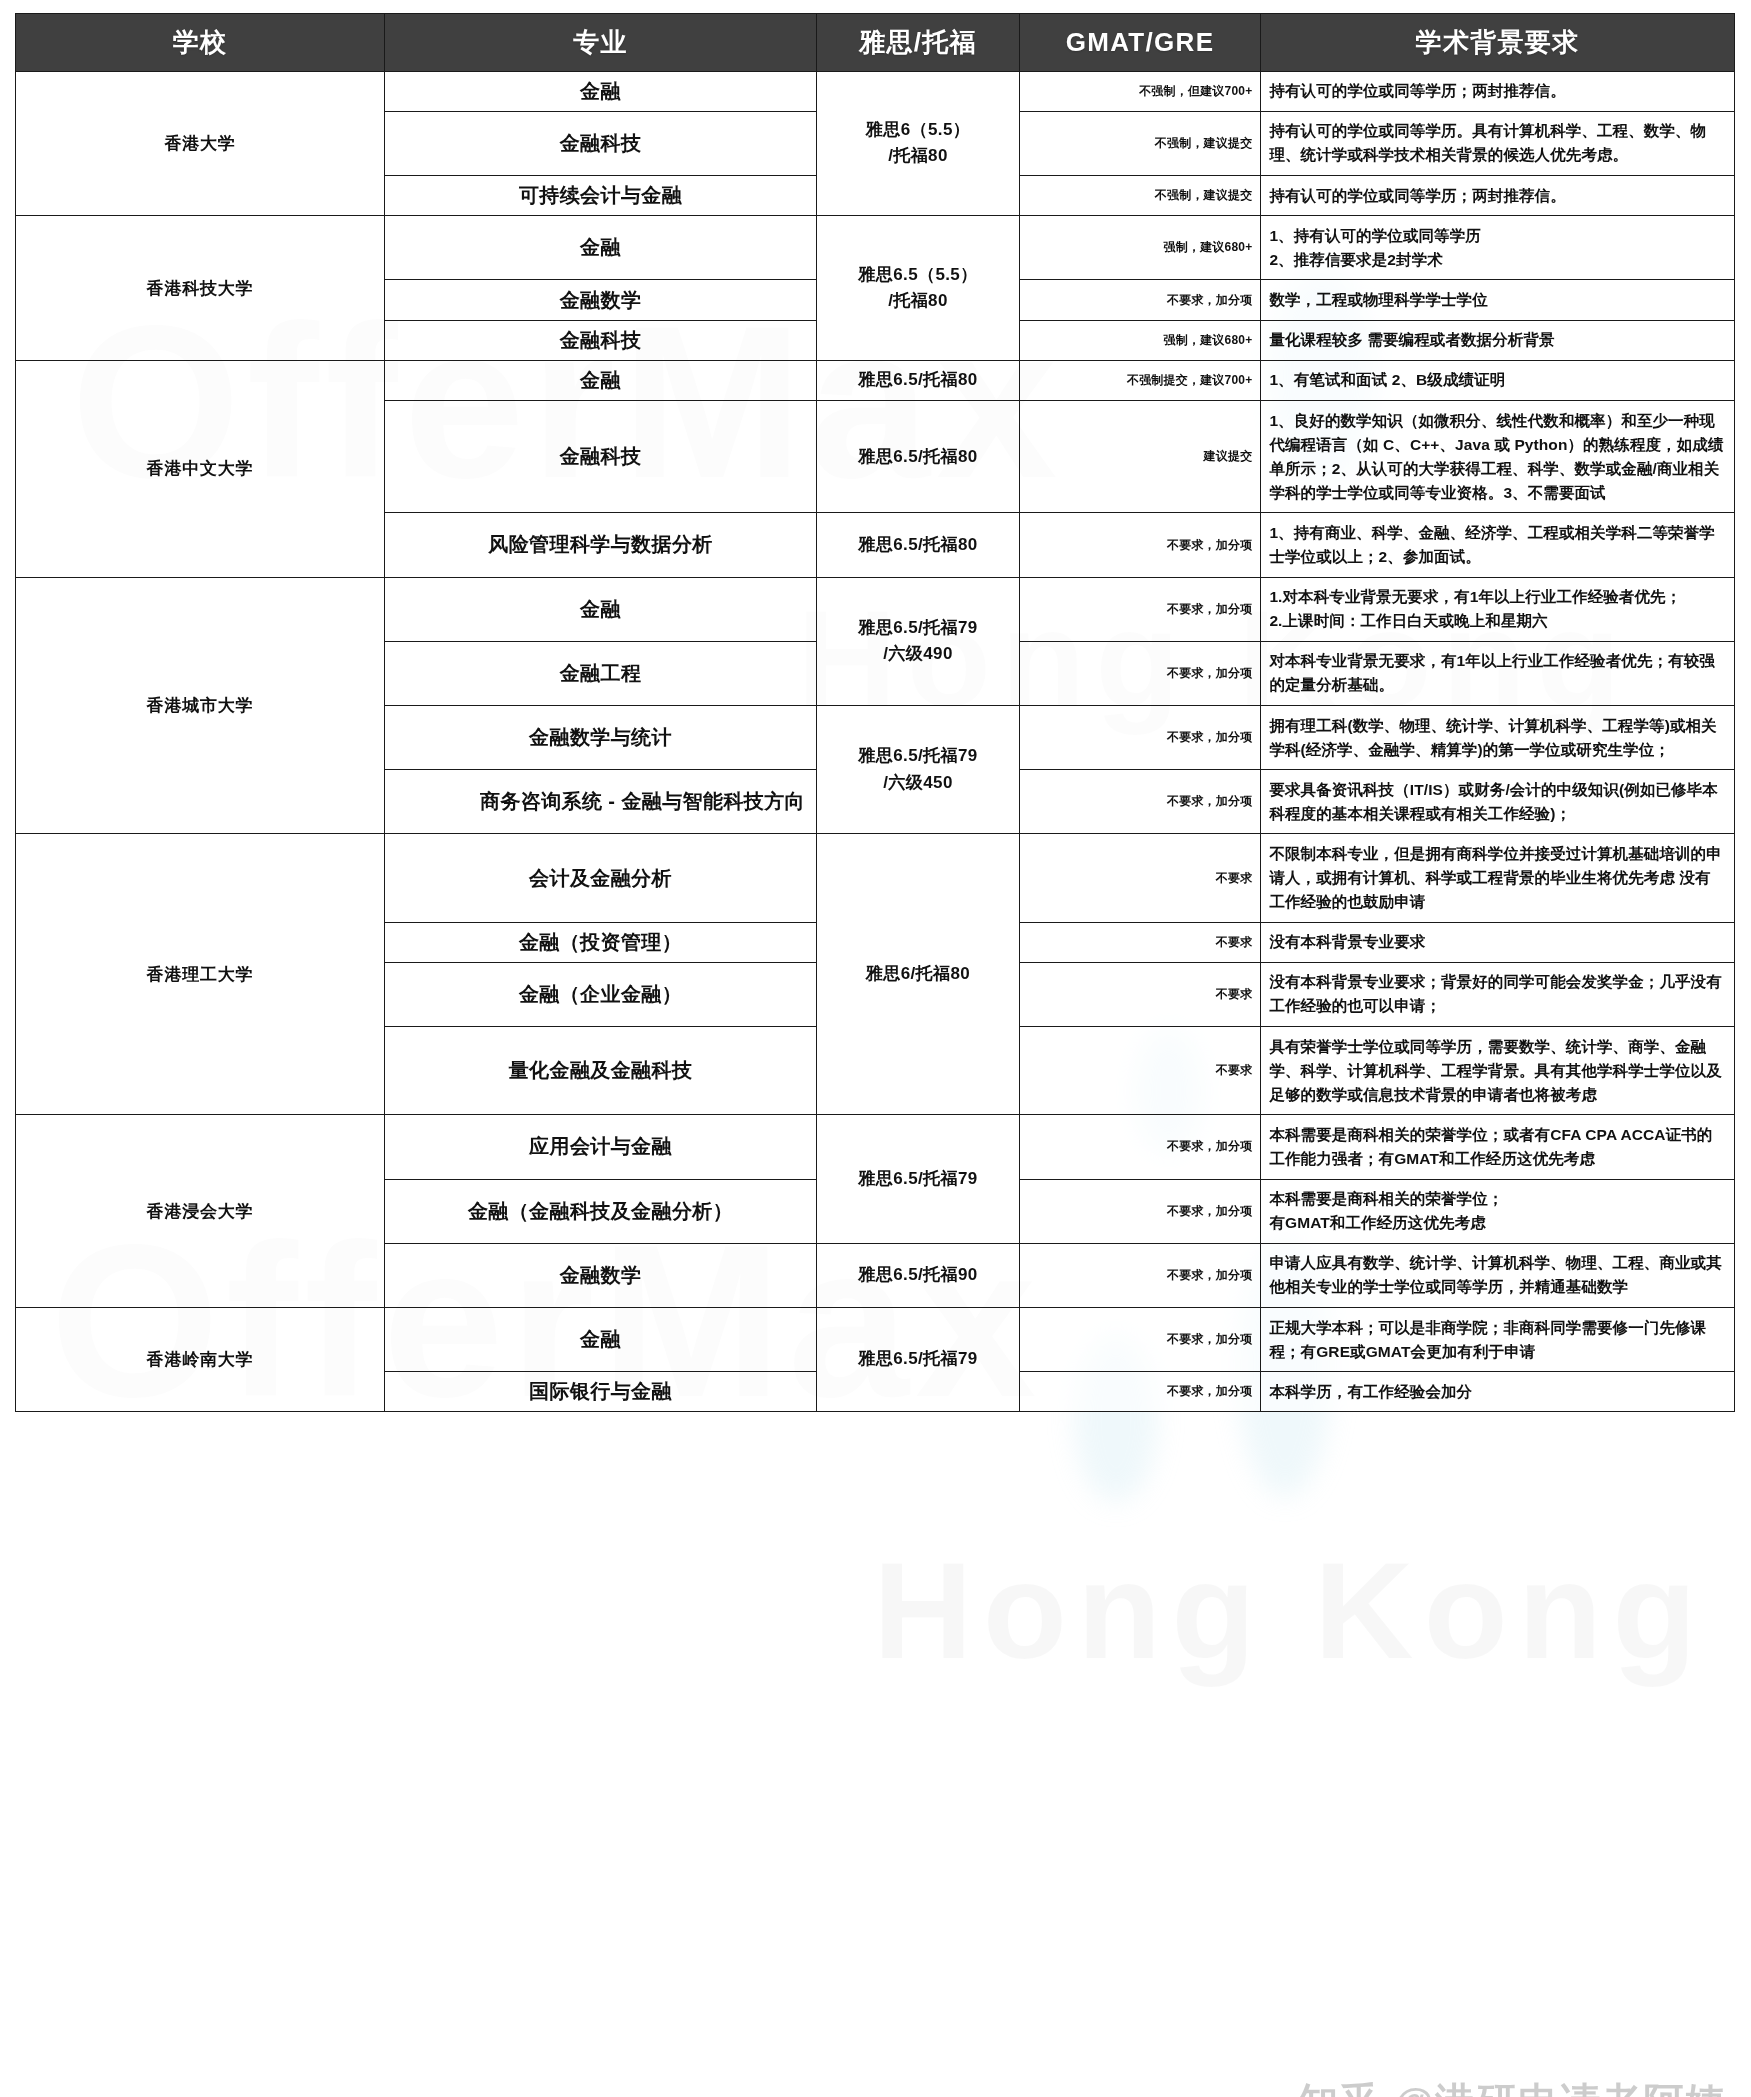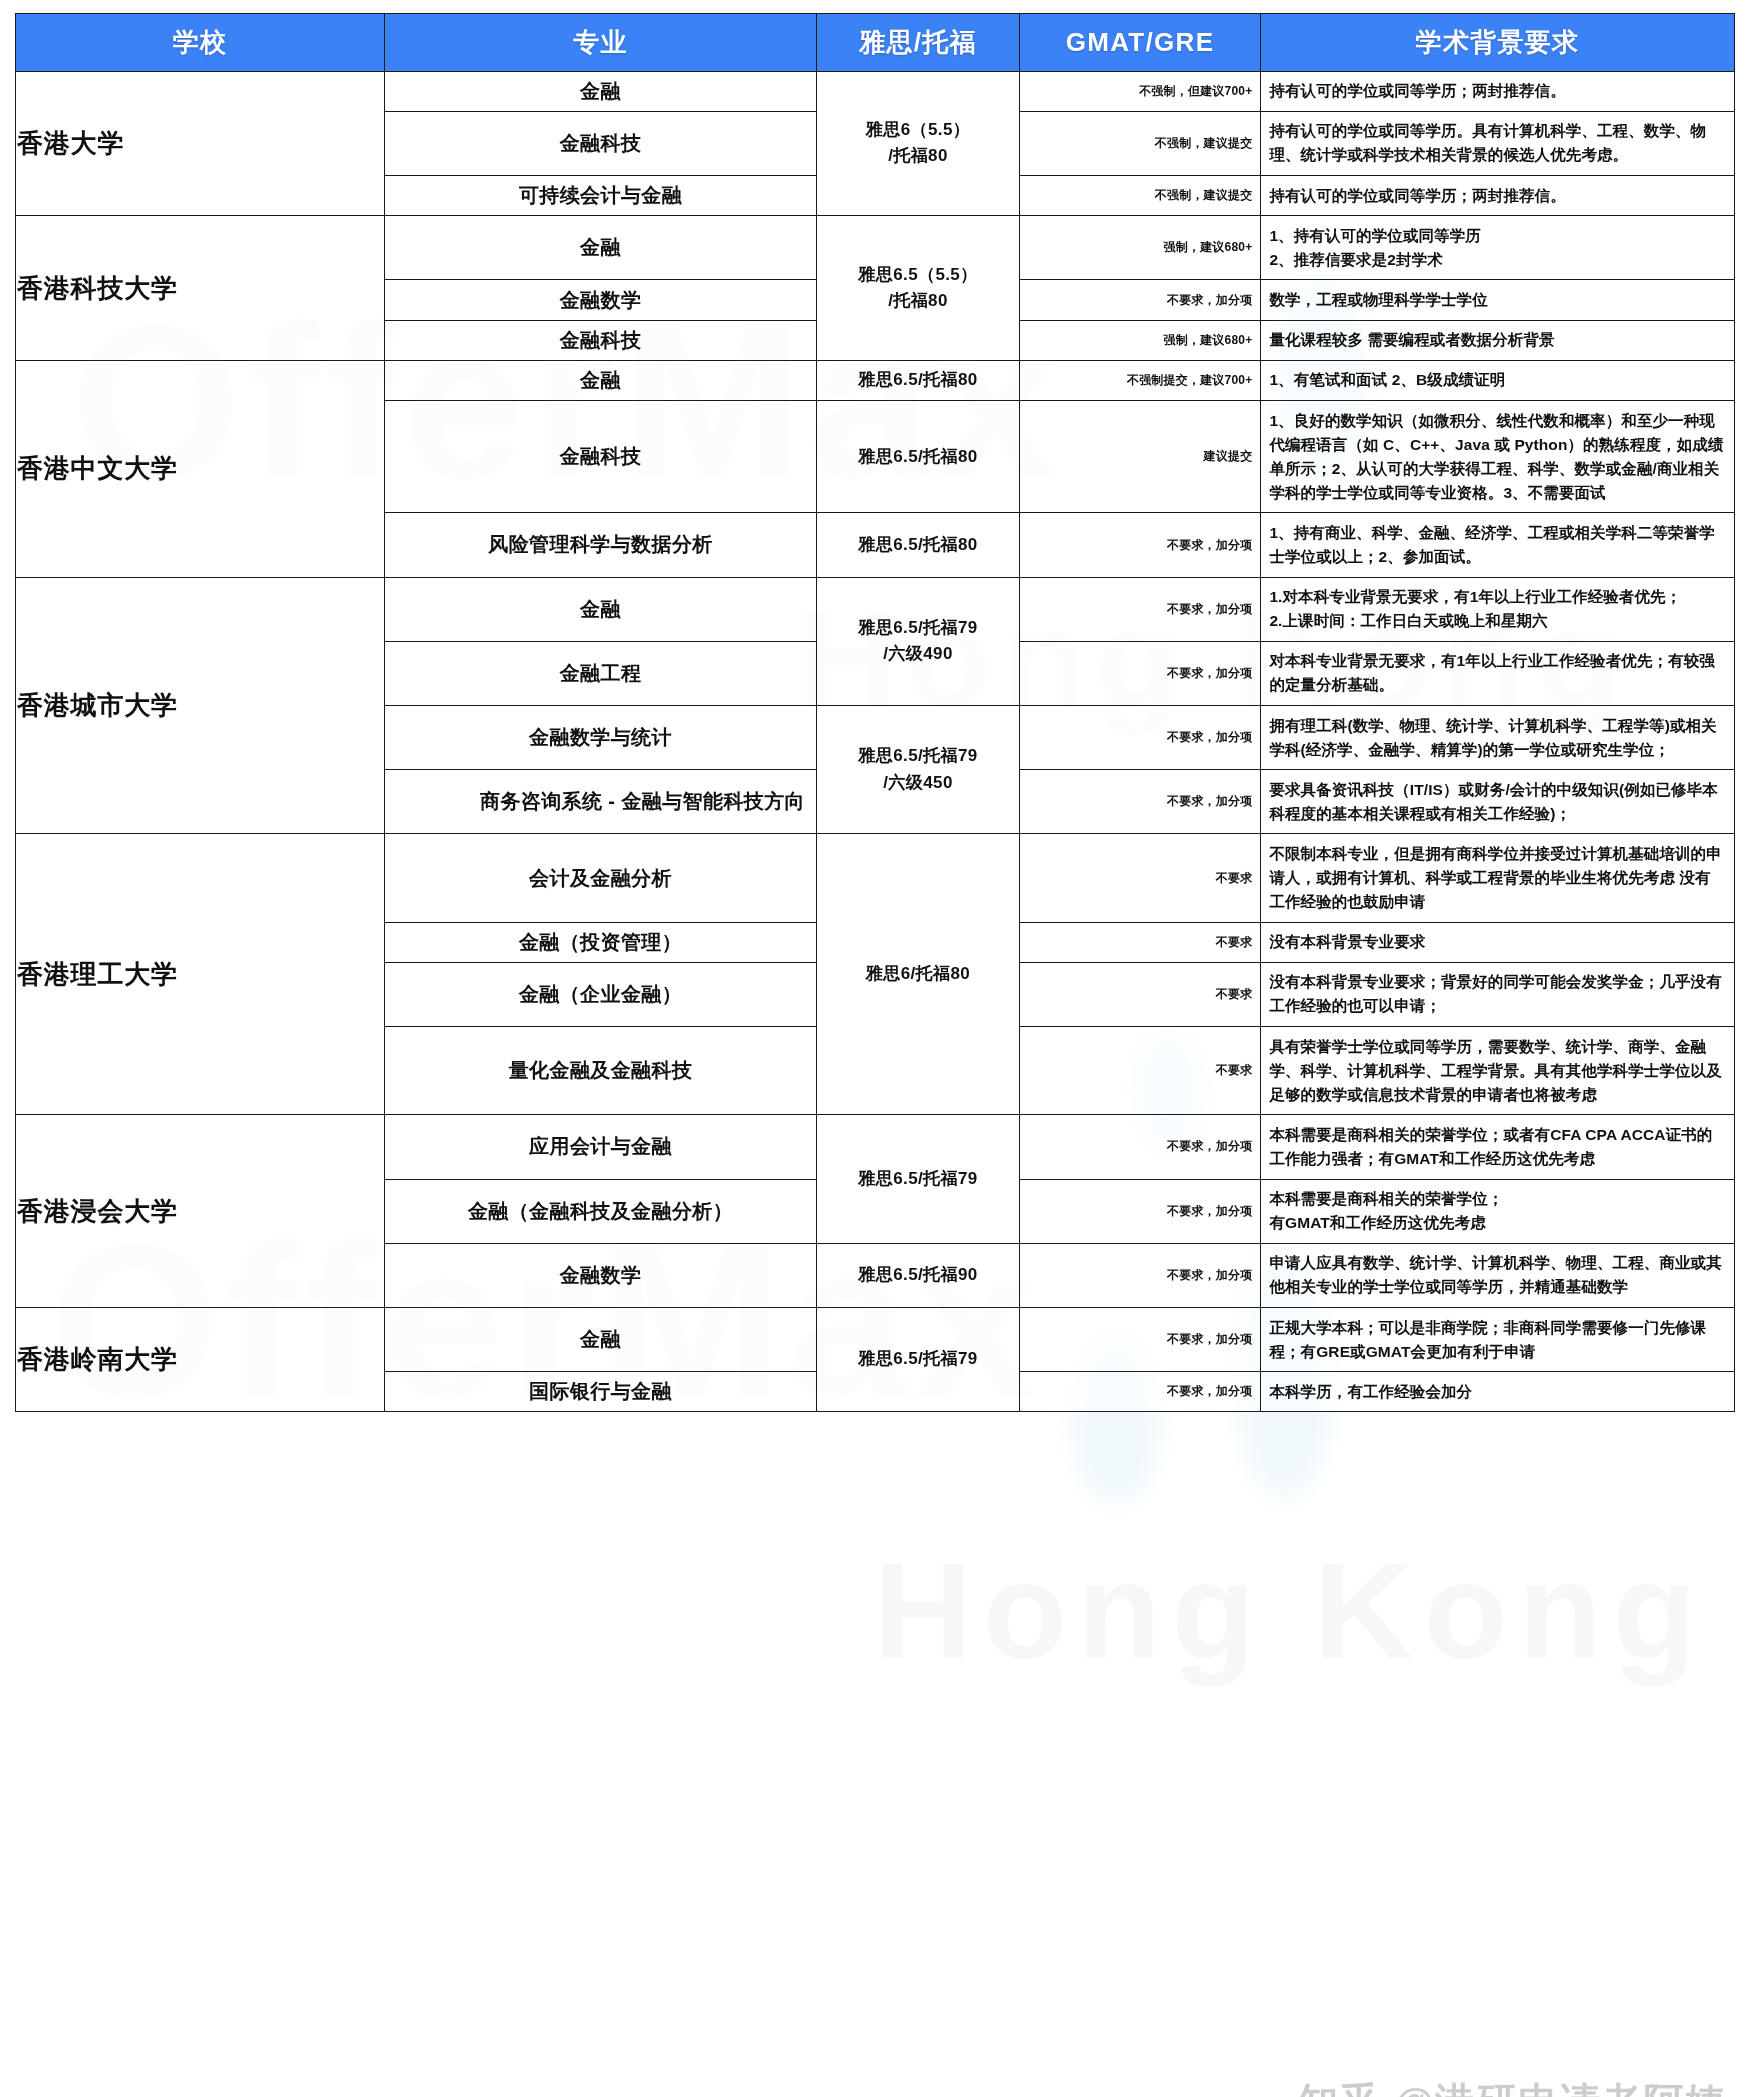--- a/index.html
+++ b/index.html
@@ -79,40 +79,40 @@
   #admissions-table col.c-bg      { width: 474px; }
 
   #admissions-table th,
   #admissions-table td {
     border: 1.3px solid #1a1a1a;
     vertical-align: middle;
     background-clip: padding-box;
   }
 
   thead th {
-    background: #3b82f6;
+    background: #404040;
     color: #ffffff;
     font-size: 26px;
     font-weight: 700;
     height: 55px;
     text-align: center;
     letter-spacing: 1.3px;
     text-shadow: 0 1.3px 2.1px rgba(0,0,0,0.22);
     border-color: #17302f;
   }
 
   td {
     background: rgba(255,255,255,0.62);
     font-weight: 700;
     color: #111111;
   }
 
   td.school {
-    text-align: left;
-    font-size: 26px;
+    text-align: center;
+    font-size: 17px;
     letter-spacing: 0.8px;
   }
   td.major {
     text-align: center;
     font-size: 20px;
     padding: 5.9px 11px;
     letter-spacing: 0.4px;
   }
   td.major.left {
     text-align: right;

